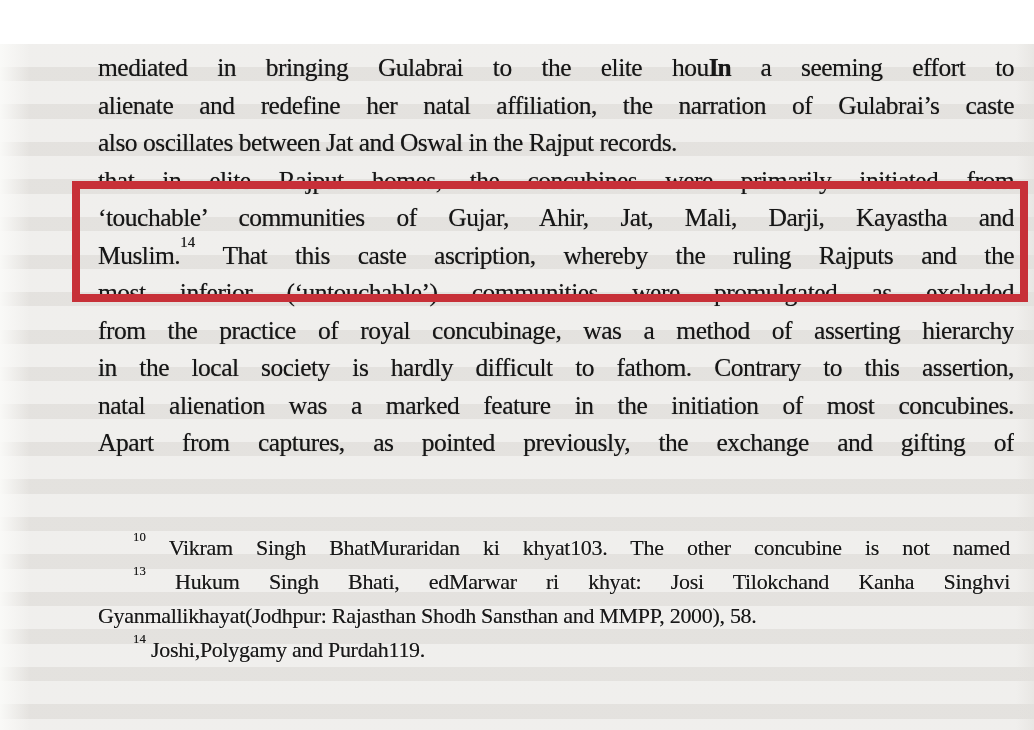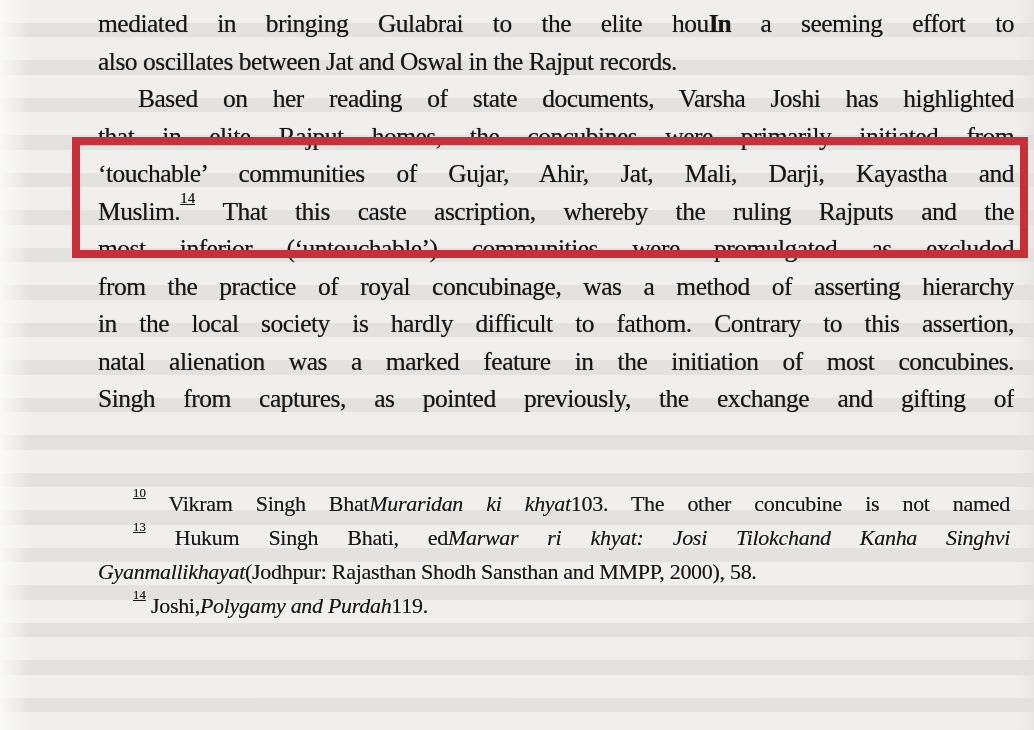--- a/index.html
+++ b/index.html
@@ -9,66 +9,67 @@
     position: relative; overflow: hidden;
     font-family: "Liberation Serif", serif;
   }
   .page {
     position: absolute; inset: 0;
     background:
       linear-gradient(90deg, rgba(250,250,248,0.95) 0px, rgba(250,250,248,0) 30px),
       linear-gradient(270deg, rgba(226,224,220,0.55) 0px, rgba(226,224,220,0) 18px),
       repeating-linear-gradient(180deg, rgba(255,255,255,0.30) 0px 23px, rgba(130,128,122,0.06) 23px 37.5px),
       #eae8e5;
+    margin-top: 44px;
   }
   .body-text {
     position: absolute; left: 98px; top: 5px; width: 916px;
     font-size: 25.5px; line-height: 37.5px;
     letter-spacing: -0.5px;
     color: #161616;
     text-shadow: 0 0 0.7px rgba(25,25,25,0.60);
   }
   .footnotes {
     position: absolute; left: 98px; top: 487px; width: 912px;
     font-size: 22px; line-height: 34px;
     letter-spacing: -0.3px;
     color: #181818;
     text-shadow: 0 0 0.6px rgba(25,25,25,0.55);
   }
   .tline { height: 37.5px; overflow: hidden; }
   .footnotes .tline { height: 34px; }
   .just { text-align: justify; text-align-last: justify; text-justify: inter-word; }
   .body-text .ind { text-indent: 40px; }
   .footnotes .ind { text-indent: 35px; }
-  .it { font-style: italic; }
+  .it { }
   .bd { font-weight: 700; letter-spacing: -1px; }
-  sup { font-size: 58%; line-height: 0; position: relative; top: -0.45em; letter-spacing: 0; text-decoration: underline; }
+  sup { font-size: 58%; line-height: 0; position: relative; top: -0.45em; letter-spacing: 0; }
   .red-box {
     position: absolute; left: 72px; top: 137px; width: 956px; height: 121px;
     border: 8px solid #c73038;
     box-sizing: border-box;
     background: transparent;
   }
 </style>
 </head>
 <body>
 
 <div class="page">
   <div class="body-text" id="body-text" style="color: rgb(22, 22, 22);">
       <div class="tline just">mediated in bringing Gulabrai to the elite hou<span class="bd">In</span> a seeming effort to</div>
+      <div class="tline just">alienate and redefine her natal affiliation, the narration of Gulabrai’s caste</div>
       <div class="tline">also oscillates between Jat and Oswal in the Rajput records.</div>
-      <div class="tline just ind">Based on her reading of state documents, Varsha Joshi has highlighted</div>
       <div class="tline just">that in elite Rajput homes, the concubines were primarily initiated from</div>
       <div class="tline just">‘touchable’ communities of Gujar, Ahir, Jat, Mali, Darji, Kayastha and</div>
       <div class="tline just">Muslim.<sup>14</sup> That this caste ascription, whereby the ruling Rajputs and the</div>
       <div class="tline just">most inferior (‘untouchable’) communities were promulgated as excluded</div>
       <div class="tline just">from the practice of royal concubinage, was a method of asserting hierarchy</div>
       <div class="tline just">in the local society is hardly difficult to fathom. Contrary to this assertion,</div>
       <div class="tline just">natal alienation was a marked feature in the initiation of most concubines.</div>
-      <div class="tline just">Singh from captures, as pointed previously, the exchange and gifting of</div>
+      <div class="tline just">Apart from captures, as pointed previously, the exchange and gifting of</div>
     </div>
   <div class="red-box" style="border-color: rgb(199, 48, 56);"></div>
   <div class="footnotes" id="footnotes">
       <div class="tline just ind"><sup>10</sup> Vikram Singh Bhat<span class="it">Muraridan ki khyat</span>103. The other concubine is not named</div>
       <div class="tline just ind"><sup>13</sup> Hukum Singh Bhati, ed<span class="it">Marwar ri khyat: Josi Tilokchand Kanha Singhvi</span></div>
       <div class="tline"><span class="it">Gyanmallikhayat</span>(Jodhpur: Rajasthan Shodh Sansthan and MMPP, 2000), 58.</div>
       <div class="tline ind"><sup>14</sup> Joshi,<span class="it">Polygamy and Purdah</span>119.</div>
     </div>
 </div>
 

